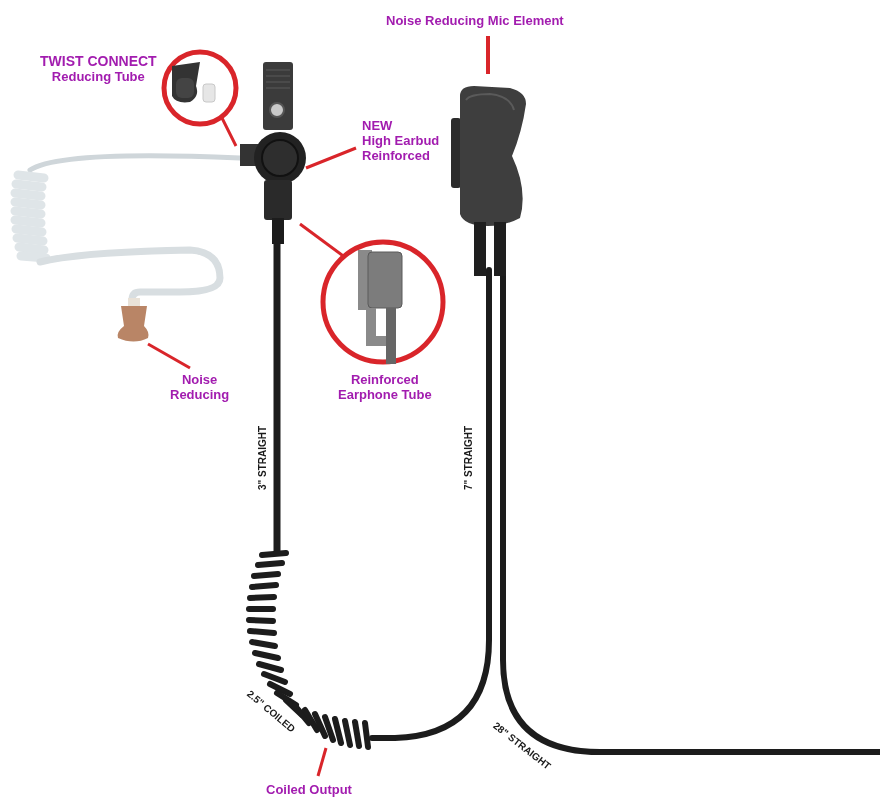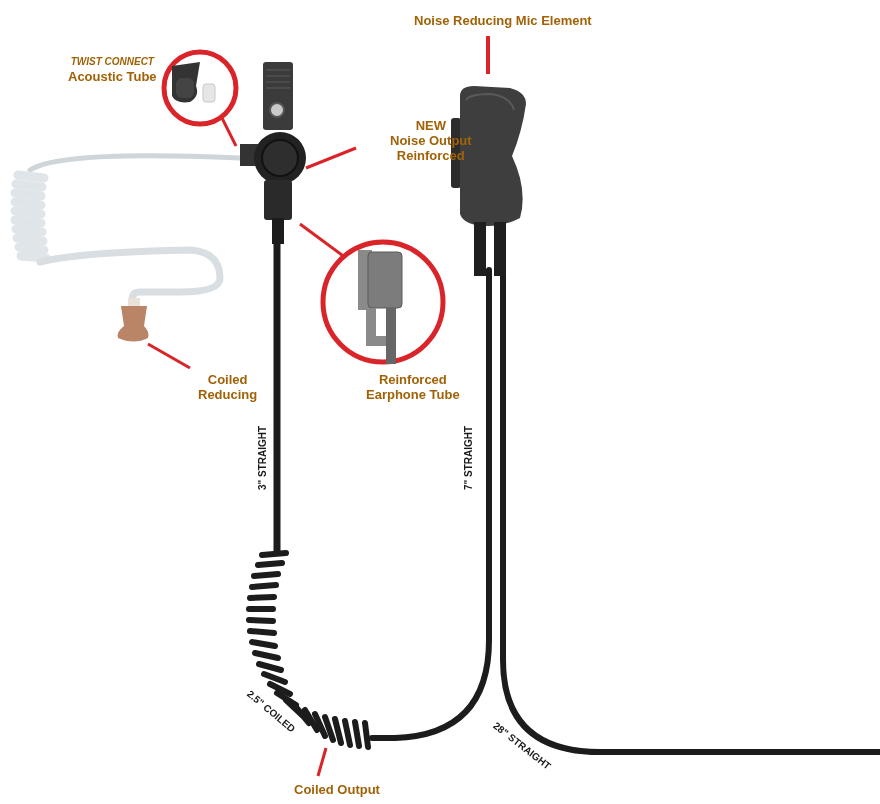--- a/index.html
+++ b/index.html
@@ -1,22 +1,22 @@
 <!DOCTYPE html>
 <html><head>
 <meta charset="utf-8">
 <style>
   html, body { margin:0; padding:0; background:#ffffff; }
   body { width:880px; height:804px; position:relative; overflow:hidden;
          font-family:"Liberation Sans", "DejaVu Sans", sans-serif; }
   #canvas { position:absolute; left:0; top:0; width:880px; height:804px; }
-  .label { position:absolute; font-weight:bold; font-size:13px; color:#a16207;
-           text-align:center; line-height:15px; white-space:nowrap;margin-left:28px; }
+  .label { position:absolute; font-weight:bold; font-size:13px; color:#a21caf;
+           text-align:center; line-height:15px; white-space:nowrap; }
   .label .sub { display:block; }
-  .italic { font-style:italic; font-size:10px; }
+  .italic { font-size:14px; }
   .vlabel { position:absolute; font-weight:bold; font-size:10px; color:#1a1a1a;
             white-space:nowrap; transform-origin:left top; }
 </style>
 </head>
 <body>
 
 <svg id="canvas" viewBox="0 0 880 804" xmlns="http://www.w3.org/2000/svg">
 
   <g fill="none" stroke="#1c1c1c" stroke-linecap="round">
 
@@ -117,35 +117,35 @@
     <rect x="474" y="222" width="12" height="54" fill="#1f1f1f"></rect>
     <rect x="494" y="222" width="12" height="54" fill="#1f1f1f"></rect>
   </g>
 
   <line x1="148" y1="344" x2="190" y2="368" stroke="#d9252a" stroke-width="3"></line>
   <line x1="326" y1="748" x2="318" y2="776" stroke="#d9252a" stroke-width="3"></line>
 </svg>
 
 <div class="label" style="left:40px; top:54px;">
   <span class="sub italic">TWIST CONNECT</span>
-  <span class="sub">Acoustic Tube</span>
+  <span class="sub">Reducing Tube</span>
 </div>
 
 <div class="label" style="left:386px; top:13px;">
   <span>Noise Reducing Mic Element</span>
 </div>
 
-<div class="label" style="left:362px; top:118px; text-align:center;">
+<div class="label" style="left:362px; top:118px; text-align:left;">
   <span class="sub">NEW</span>
-  <span class="sub">Noise Output</span>
+  <span class="sub">High Earbud</span>
   <span class="sub">Reinforced</span>
 </div>
 
 <div class="label" style="left:170px; top:372px;">
-  <span class="sub">Coiled</span>
+  <span class="sub">Noise</span>
   <span class="sub">Reducing</span>
 </div>
 
 <div class="label" style="left:338px; top:372px;text-align:center;">
   <span class="sub">Reinforced</span>
   <span class="sub">Earphone Tube</span>
 </div>
 
 <div class="label" style="left:266px; top:782px;">
   <span>Coiled Output</span>

